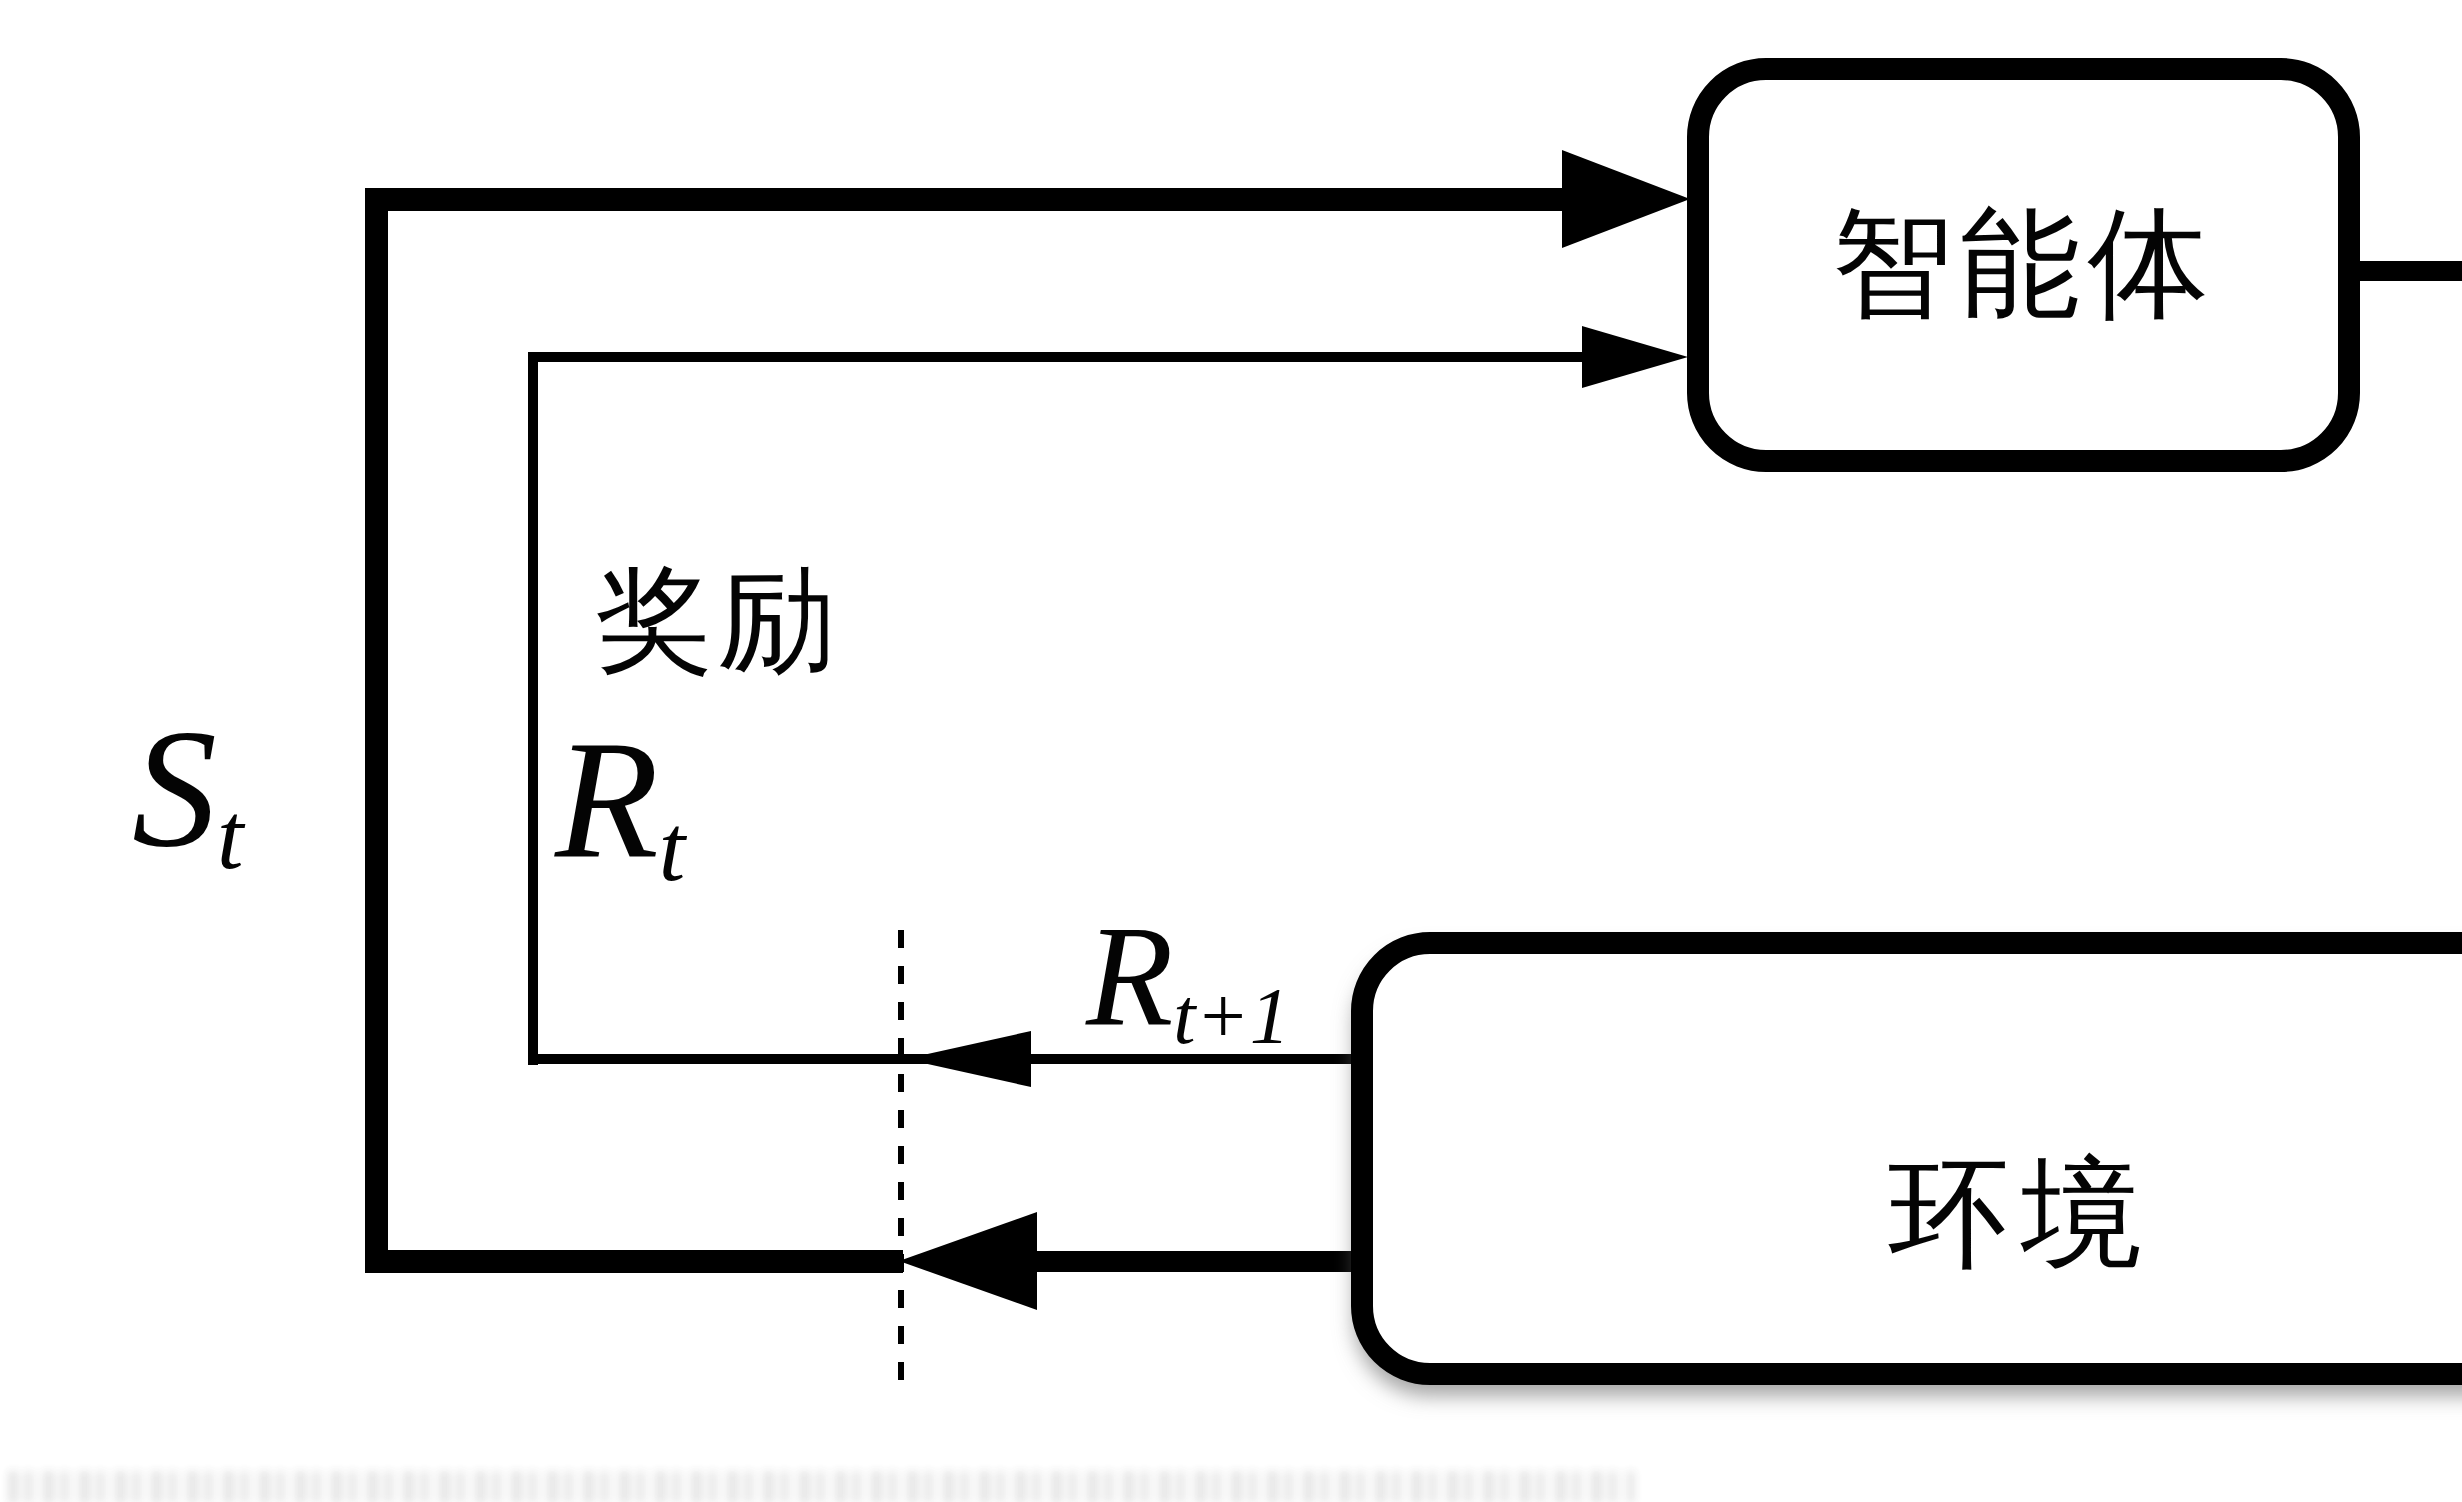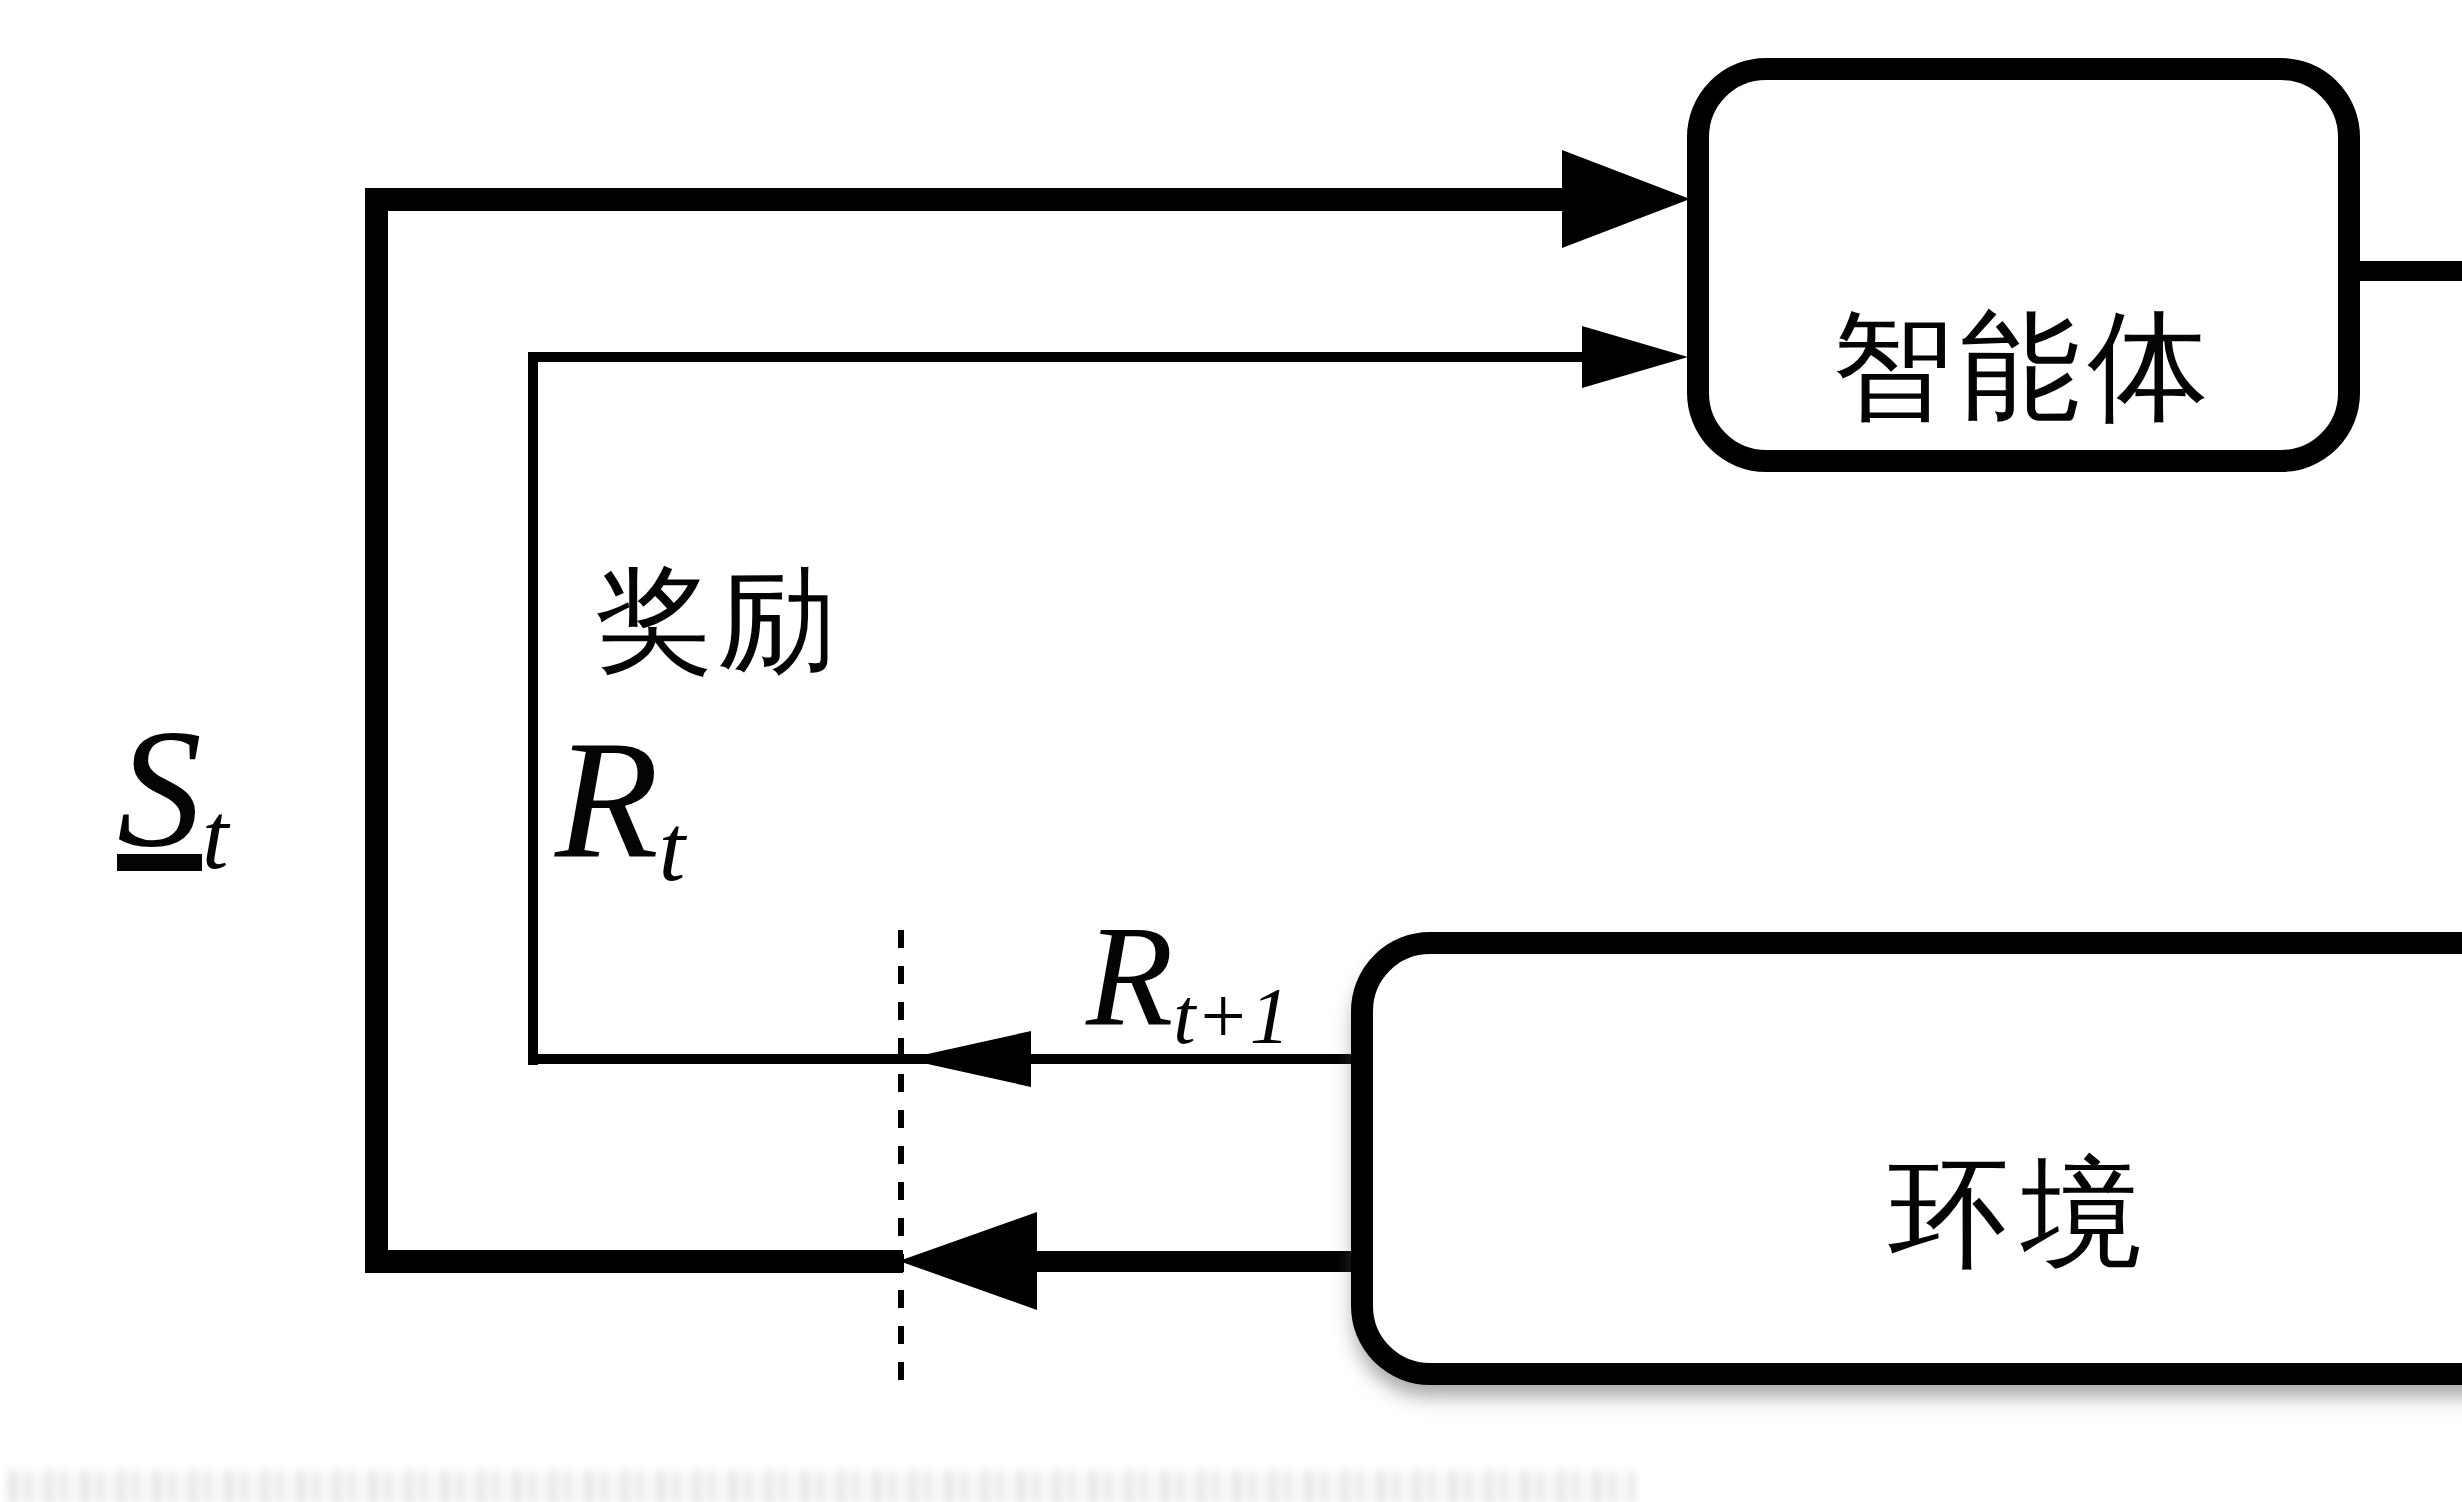--- a/index.html
+++ b/index.html
@@ -85,30 +85,30 @@
   <div class="seg" style="left:528px;top:352px;width:1059px;height:10.3px;"></div>
   <div class="arrow right-small" style="left:1582px;top:326px;"></div>
   <div class="seg" style="left:528px;top:352px;width:10.3px;height:713px;"></div>
   <div class="seg" style="left:528px;top:1054px;width:828px;height:10.3px;"></div>
   <div class="arrow left-small" style="left:905px;top:1031px;"></div>
 
   <div class="seg" style="left:2354px;top:261px;width:1147px;height:19.7px;"></div>
 
   <div class="dashed-v" style="left:898px;top:930px;width:6.4px;height:465px;"></div>
 
-  <div class="node" style="left:1687px;top:58px;width:673px;height:414px;align-items:flex-end;">
+  <div class="node" style="left:1687px;top:58px;width:673px;height:414px;">
     <span class="node-label">智能体</span>
   </div>
 
   <div class="node" style="left:1351px;top:932px;width:1340px;height:453px;padding-top:113px;
               box-shadow:0 14.8px 20.7px -3.9px rgba(105,105,105,0.6);">
     <span class="node-label" style="letter-spacing:11.8px;">环境</span>
   </div>
 
-  <div class="sym sym-big" style="left:117px;top:703px;text-decoration:underline;">
+  <div class="sym sym-big" style="left:132px;top:703px;">
     <span class="base">S</span><span class="sub">t</span>
   </div>
 
   <div class="cjk-label" style="left:596px;top:562px;">奖励</div>
   <div class="sym sym-big" style="left:555px;top:715px;">
     <span class="base">R</span><span class="sub">t</span>
   </div>
 
   <div class="sym sym-mid" style="left:1066px;top:905px;">
     <span class="base">R</span><span class="sub">t+1</span>

